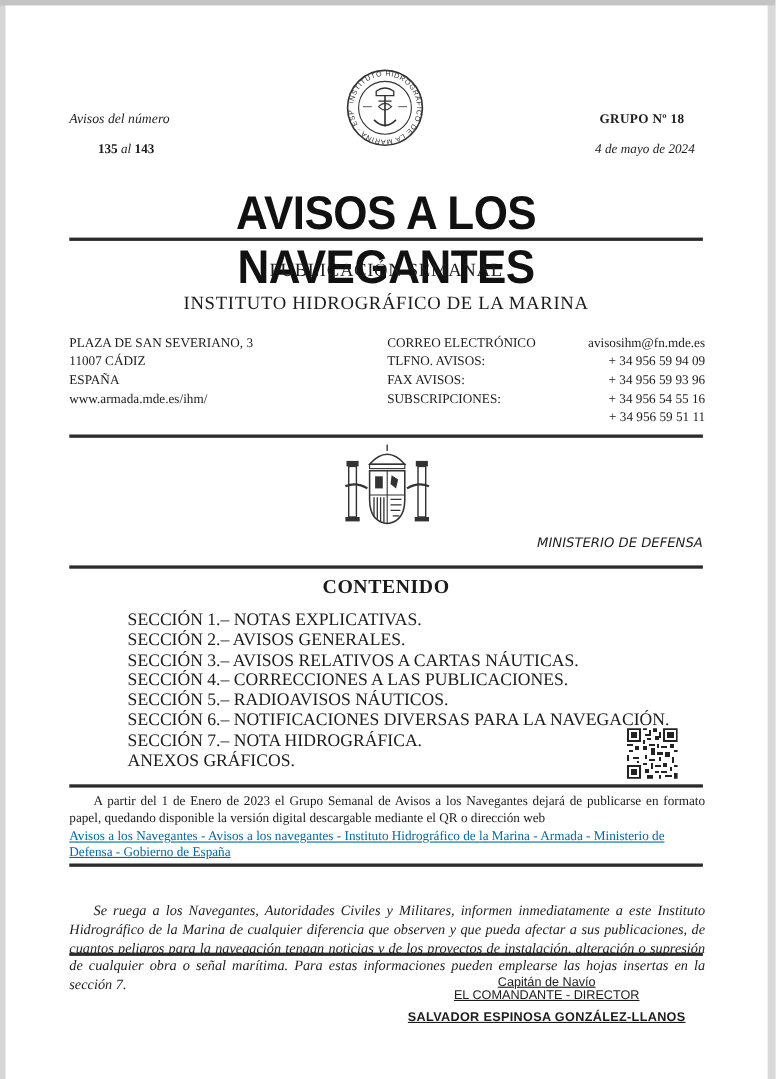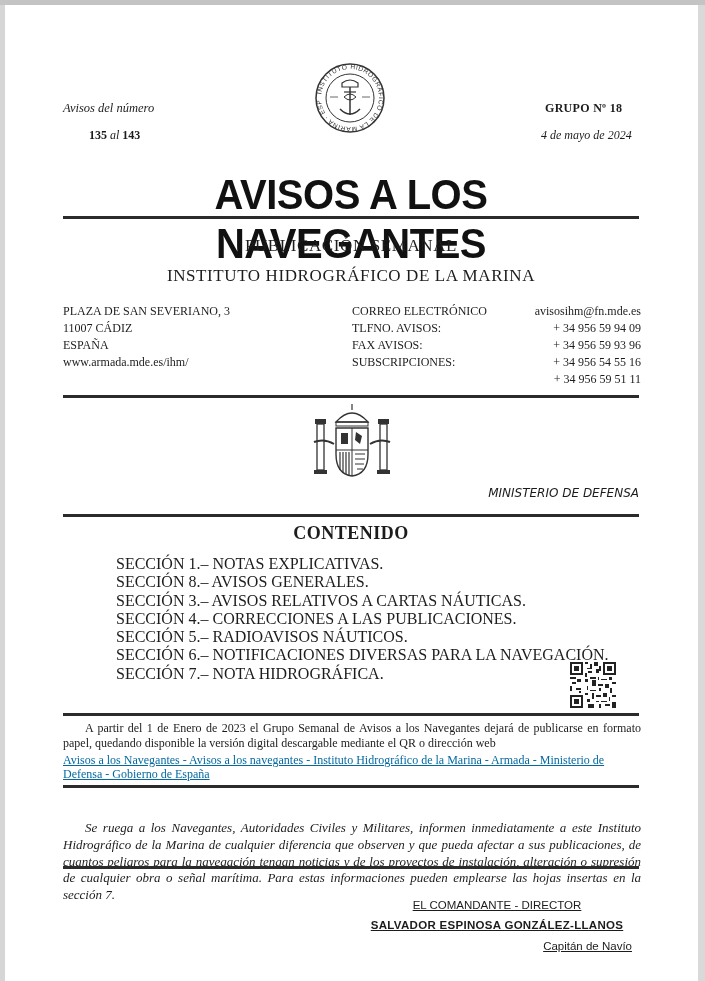--- a/index.html
+++ b/index.html
@@ -123,26 +123,27 @@
   <rect x="65" y="68" width="13" height="4" fill="#333"></rect>
   <path d="M2 40 q10 -4 20 2 M58 42 q10 -6 20 -2" fill="none" stroke="#333" stroke-width="2"></path>
 </svg>
 <div class="ministry">MINISTERIO DE DEFENSA</div>
 
 <div class="hr" style="top:514px;"></div>
 
 <div class="contenido">CONTENIDO</div>
 <div class="toc">
   <div>SECCIÓN  1.– NOTAS EXPLICATIVAS.</div>
-  <div>SECCIÓN  8.– AVISOS  GENERALES.</div>
+  <div>SECCIÓN  2.– AVISOS  GENERALES.</div>
   <div>SECCIÓN  3.– AVISOS  RELATIVOS  A CARTAS NÁUTICAS.</div>
   <div>SECCIÓN  4.– CORRECCIONES  A LAS PUBLICACIONES.</div>
   <div>SECCIÓN  5.– RADIOAVISOS  NÁUTICOS.</div>
   <div>SECCIÓN  6.– NOTIFICACIONES  DIVERSAS  PARA LA NAVEGACIÓN.</div>
   <div>SECCIÓN  7.– NOTA HIDROGRÁFICA.</div>
+  <div>ANEXOS  GRÁFICOS.</div>
 </div>
 
 <svg class="qr" viewBox="0 0 25 25" shape-rendering="crispEdges">
   <rect x="0" y="0" width="25" height="25" fill="#fff"></rect>
   <g fill="#222">
     <rect x="0" y="0" width="7" height="7"></rect>
       <rect x="18" y="0" width="7" height="7"></rect>
       <rect x="0" y="18" width="7" height="7"></rect>
   </g>
   <g fill="#fff">
@@ -207,13 +208,13 @@
 <div class="hr" style="top:785px;"></div>
 
 <div class="request">
   <span style="display:inline-block;width:22px;"></span><span>Se ruega a los Navegantes, Autoridades Civiles y Militares, informen inmediatamente a este Instituto Hidrográfico de la Marina de cualquier diferencia que observen y que pueda afectar a sus publicaciones, de cuantos peligros para la navegación tengan noticias y de los proyectos de instalación, alteración o supresión de cualquier obra o señal marítima. Para estas informaciones pueden emplearse las hojas insertas en la sección 7.</span>
 </div>
 
 <div class="hr" style="top:866px;"></div>
 
 <div class="sig" style="top:899px;">EL COMANDANTE - DIRECTOR</div>
 <div class="sig b" style="top:919px;letter-spacing:0.3px;">SALVADOR  ESPINOSA  GONZÁLEZ-LLANOS</div>
-<div class="sig" style="top:940px;text-align:right;">Capitán de Navío</div>
+<div class="sig" style="top:887px;">Capitán de Navío</div>
 
 </body></html>

